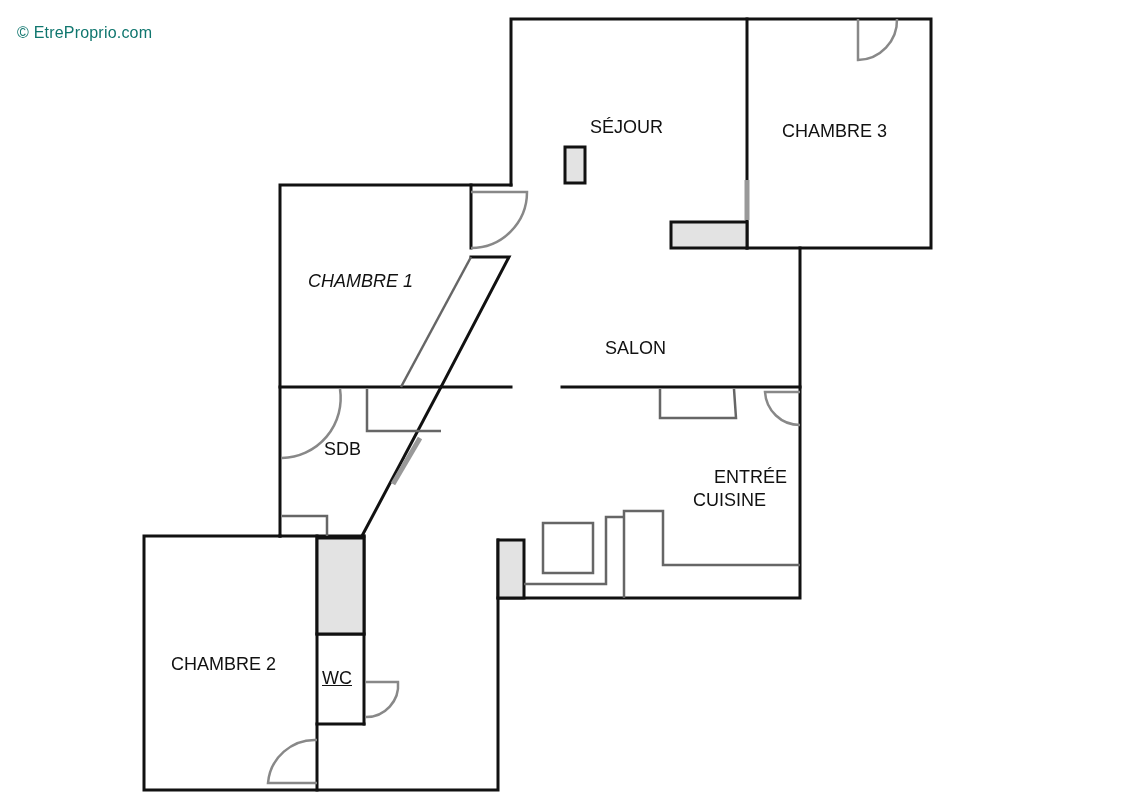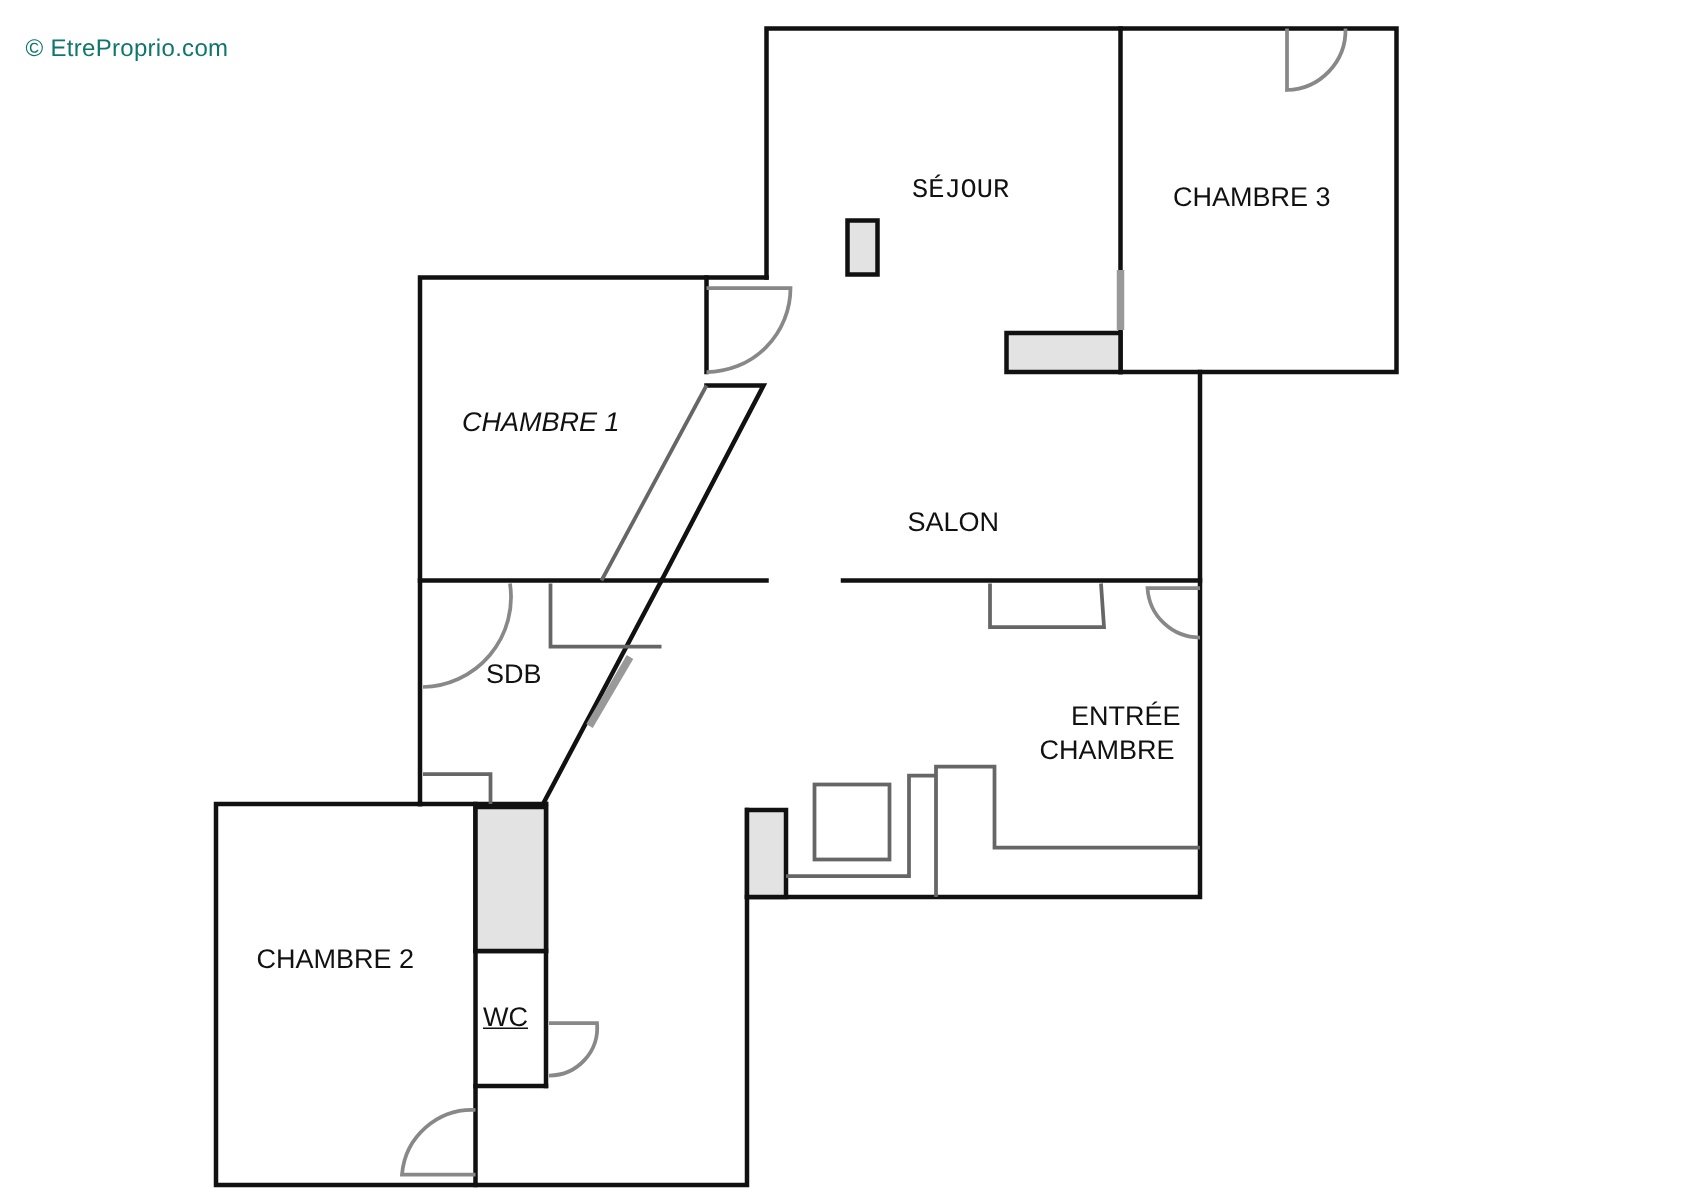--- a/index.html
+++ b/index.html
@@ -71,21 +71,21 @@
   <g>
     <path class="door" d="M858,19 L858,60 A40,40 0 0 0 897,19"></path>
     <path class="door" d="M471,192 L527,192 A56,56 0 0 1 471,248"></path>
     <path class="door" d="M340,389 A60,60 0 0 1 282,458"></path>
     <path class="door" d="M800,392 L765,392 A35,35 0 0 0 800,425"></path>
     <path class="door" d="M366,682 L398,682 A32,32 0 0 1 366,717"></path>
     <path class="door" d="M317,740 A47,47 0 0 0 268,783 L317,783"></path>
   </g>
 </svg>
 
-<div class="label" style="left:608px; top:116px;font-family:Liberation Mono, monospace;">SÉJOUR</div>
+<div class="label" style="left:590px; top:116px;">SÉJOUR</div>
 <div class="label" style="left:782px; top:120px;">CHAMBRE 3</div>
 <div class="label" style="left:308px; top:270px;font-style:italic;">CHAMBRE 1</div>
 <div class="label" style="left:605px; top:298px;margin-top:39px;">SALON</div>
 <div class="label" style="left:324px; top:438px;">SDB</div>
 <div class="label" style="left:714px; top:466px;">ENTRÉE</div>
-<div class="label" style="left:693px; top:489px;">CHAMBRE</div>
-<div class="label" style="left:171px; top:628px;text-align:center;">CHAMBRE 2</div>
+<div class="label" style="left:693px; top:489px;">CUISINE</div>
+<div class="label" style="left:171px; top:653px;text-align:center;">CHAMBRE 2</div>
 <div class="label" style="left:322px; top:667px;text-decoration:underline;">WC</div>
 
 </body></html>

